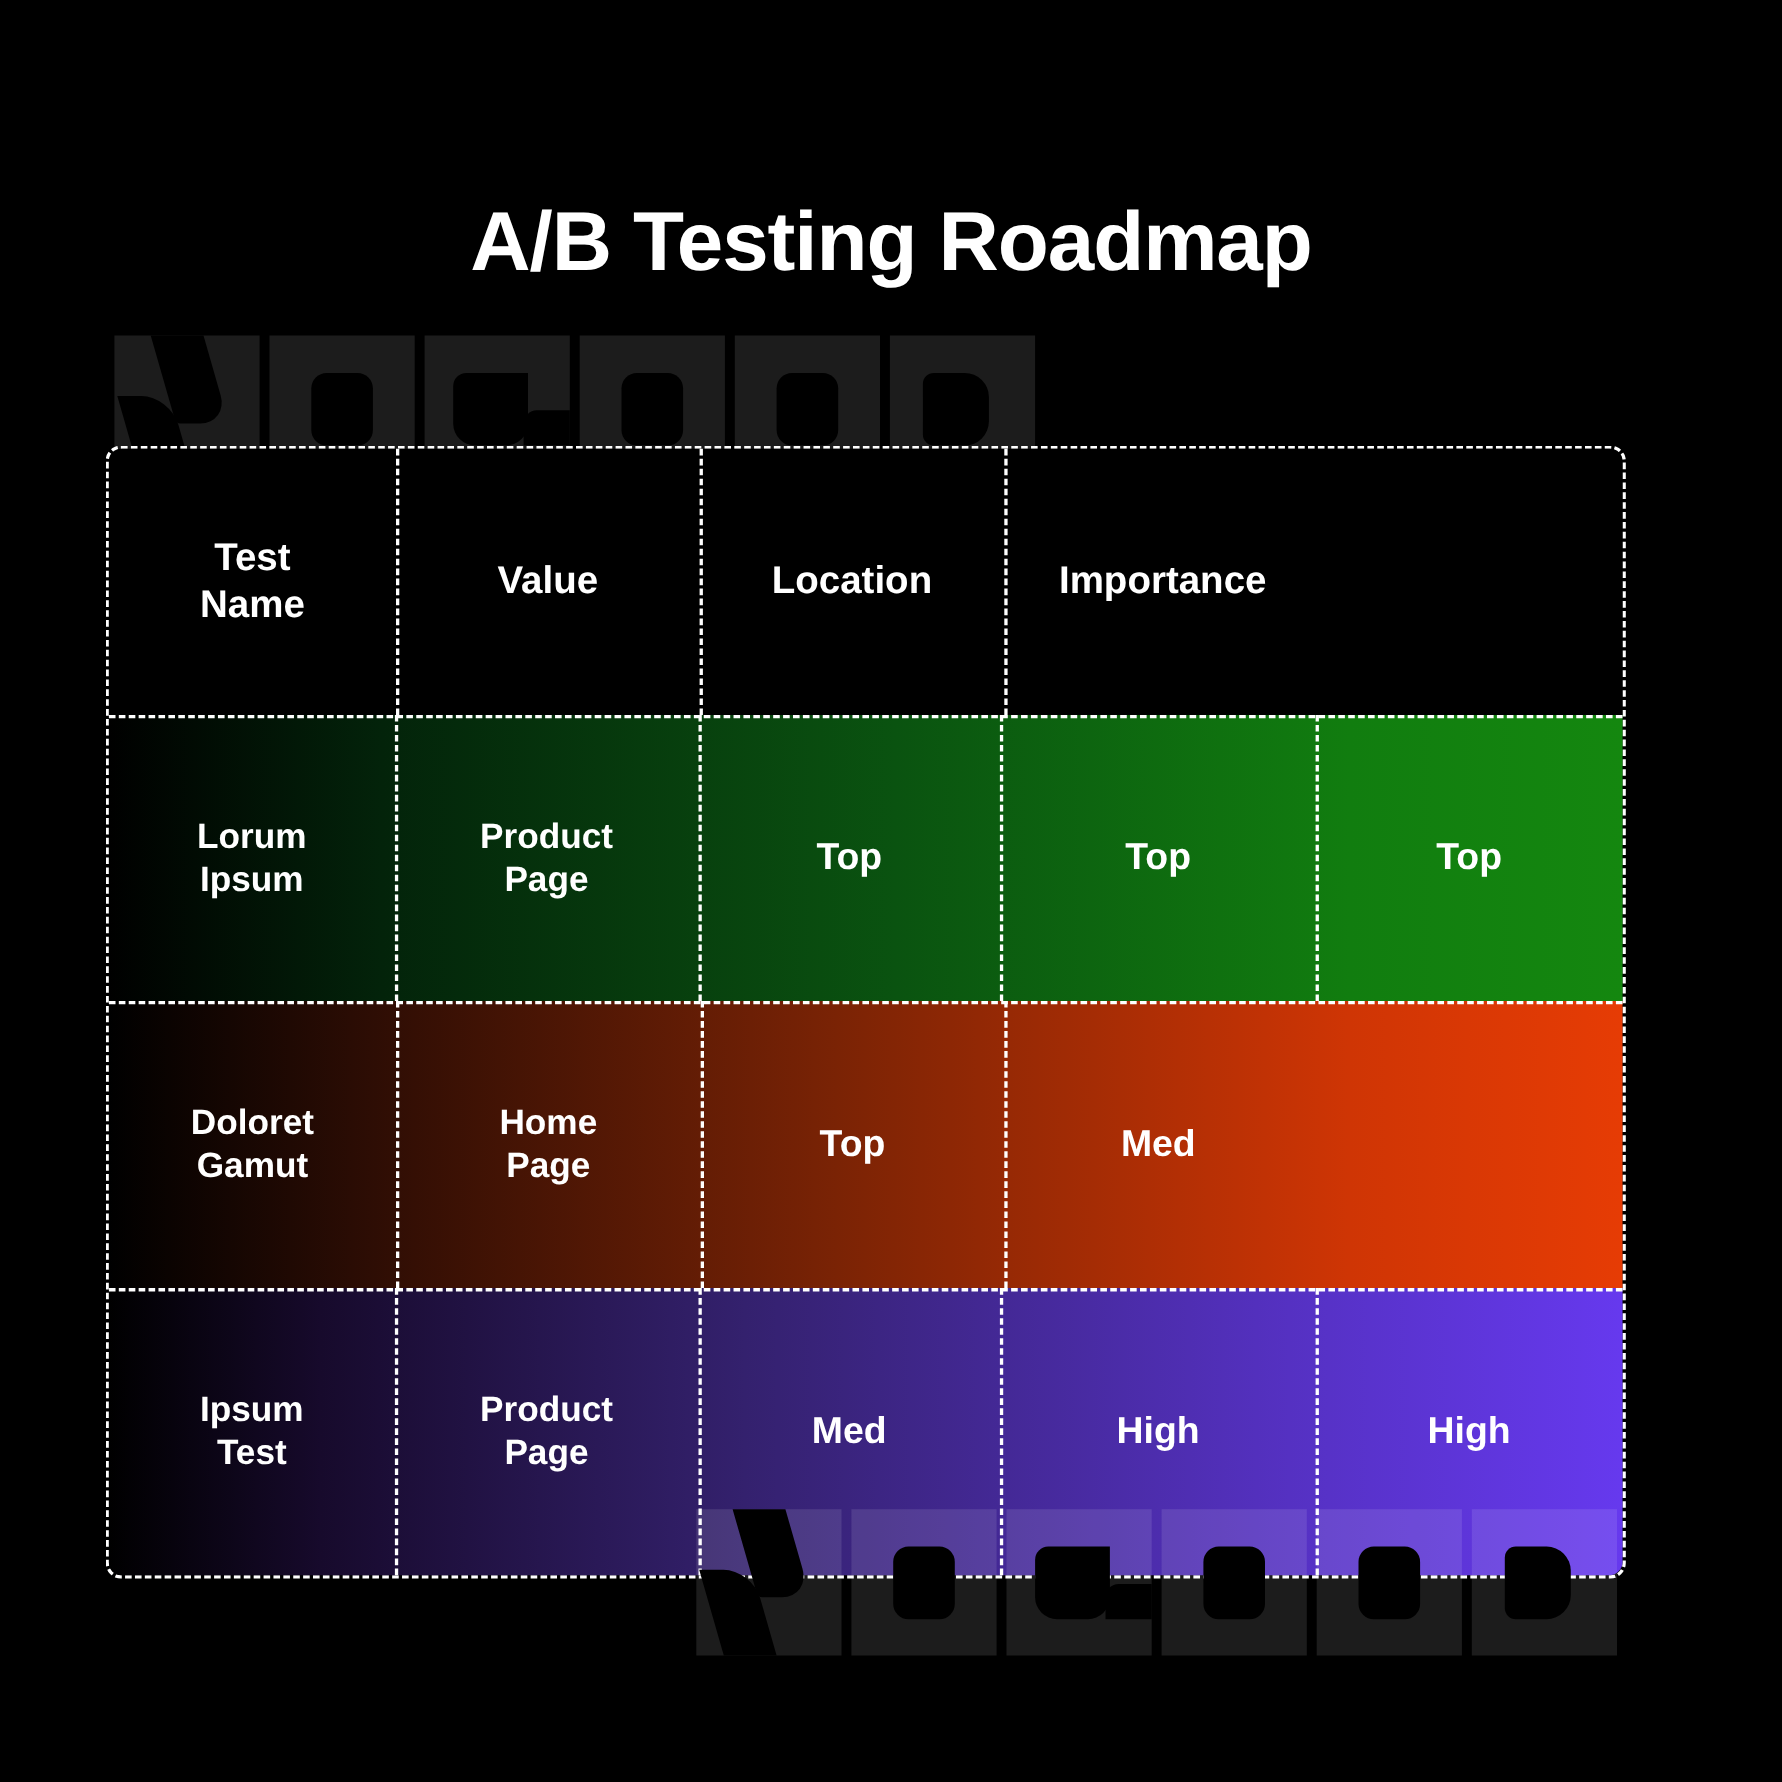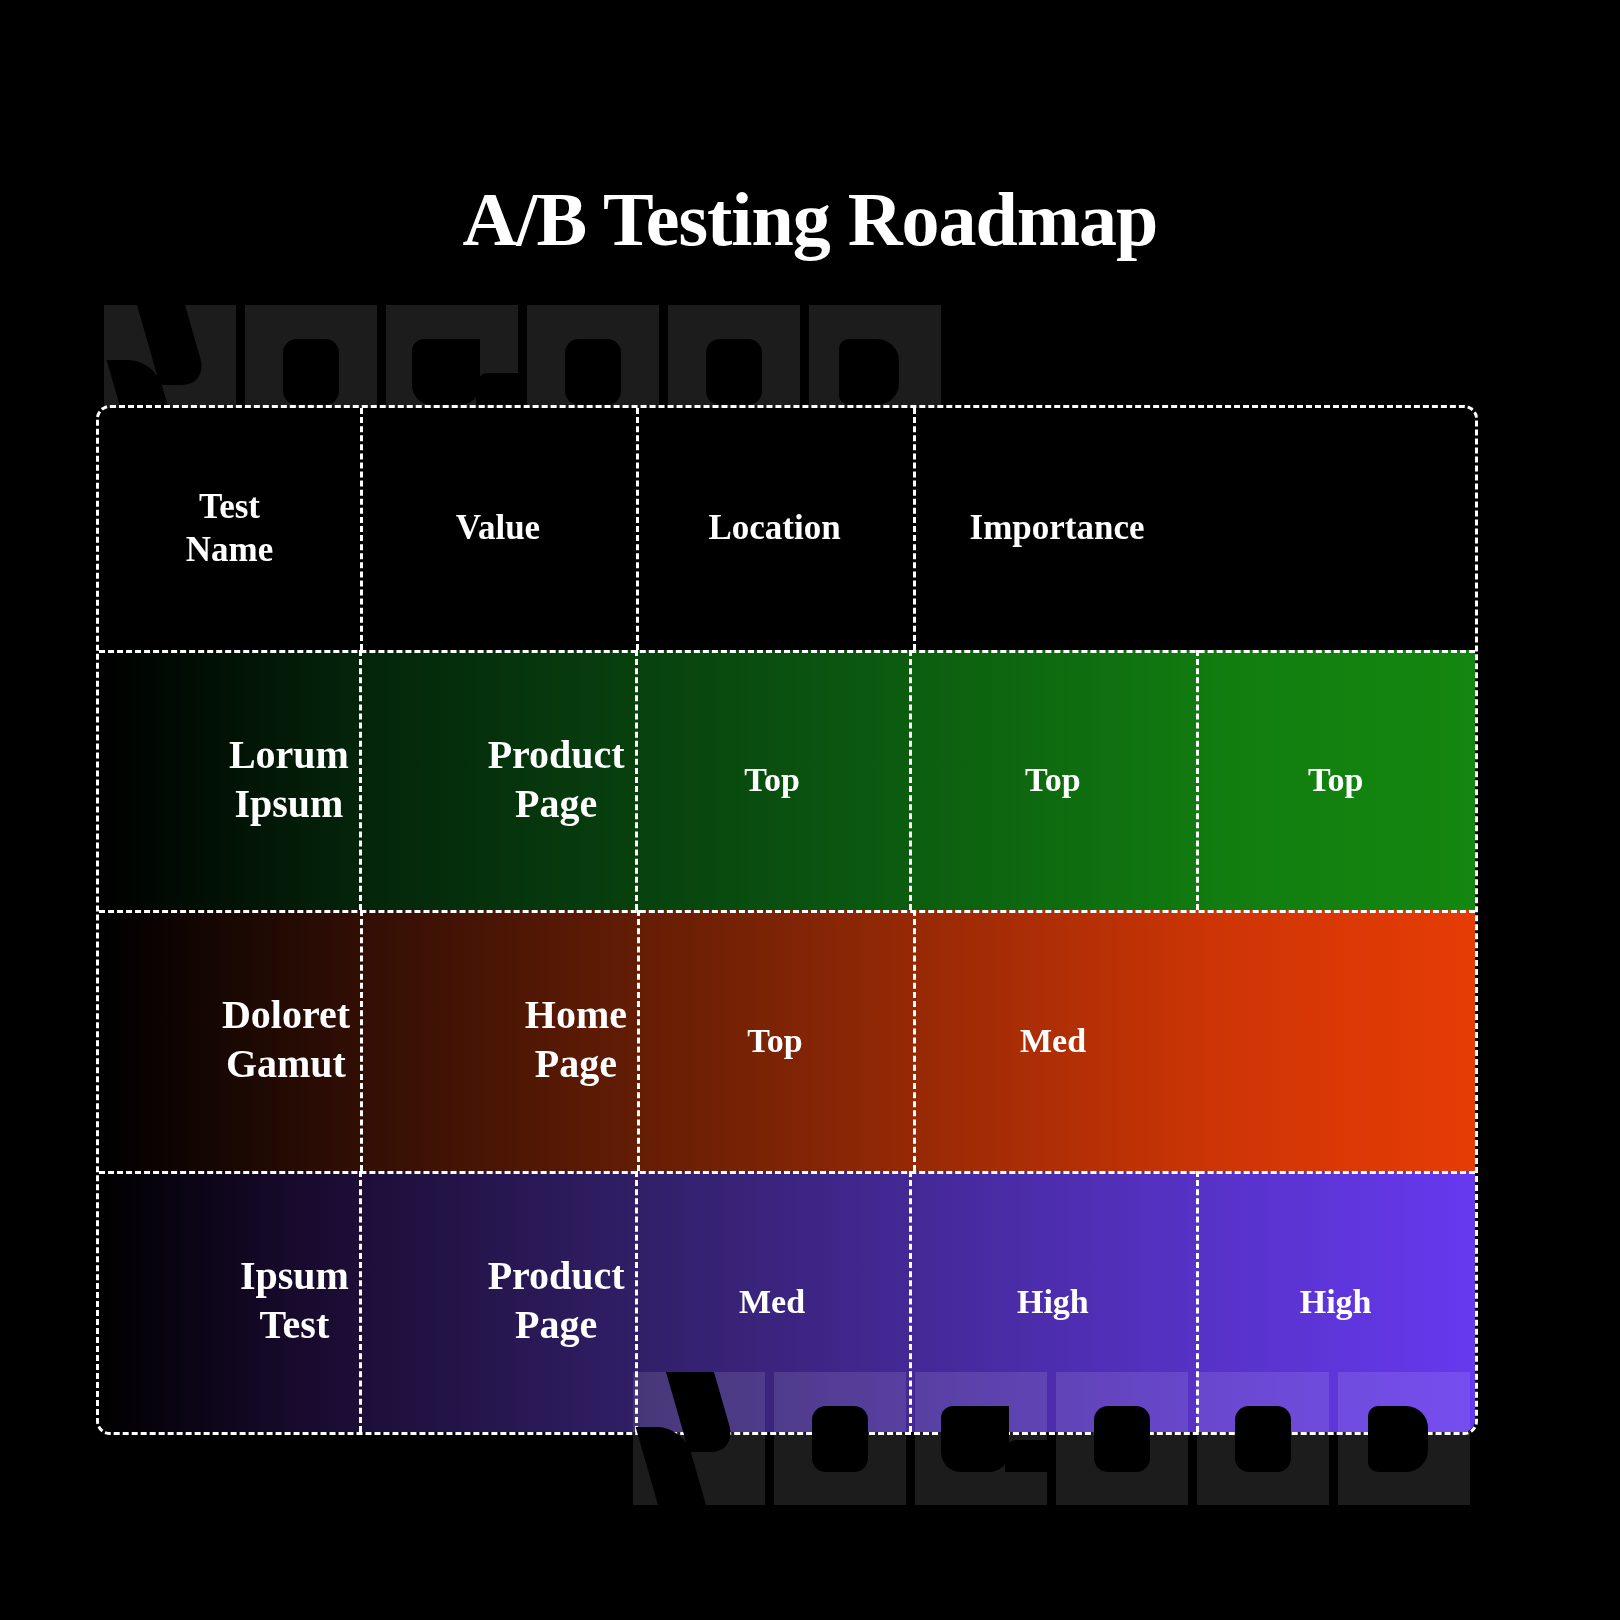--- a/index.html
+++ b/index.html
@@ -6,21 +6,20 @@
   html, body {
     width:1620px; height:1620px;
     background:#000;
     font-family:"Liberation Sans", sans-serif;
     overflow:hidden;
   }
   #stage {
     position:relative;
     width:1620px; height:1620px;
     background:#000;
-    font-family:Liberation Serif, serif;
   }
 
   
   #page-title {
     position:absolute;
     top:178px; left:0; width:1620px;
     text-align:center;
     color:#ffffff;
     font-size:76px;
     font-weight:700;
@@ -149,21 +148,21 @@
     content:"";
     position:absolute;
     left:0; top:0; bottom:0;
     border-left:3px dashed #ffffff;
     z-index:3;
   }
 
   .header-row .cell { font-size:35px; }
   .data-row   .cell { font-size:34px; }
   .data-row   .cell.col-0,
-  .data-row   .cell.col-1 { font-size:40px;justify-content:flex-end; }
+  .data-row   .cell.col-1 { font-size:32px; }
 
   
   .band {
     position:absolute;
     left:0; top:0; right:0; bottom:0;
     z-index:0;
   }
   .grid-row.header-row .band { background:#000000; }
   .row-green  .band { background:linear-gradient(90deg,#000000 0%, #03230a 18%, #0a5310 52%, #117d0f 82%, #14870f 100%); }
   .row-orange .band { background:linear-gradient(90deg,#000000 0%, #2a0c04 16%, #7a2305 48%, #cf3505 82%, #e63c05 100%); }

